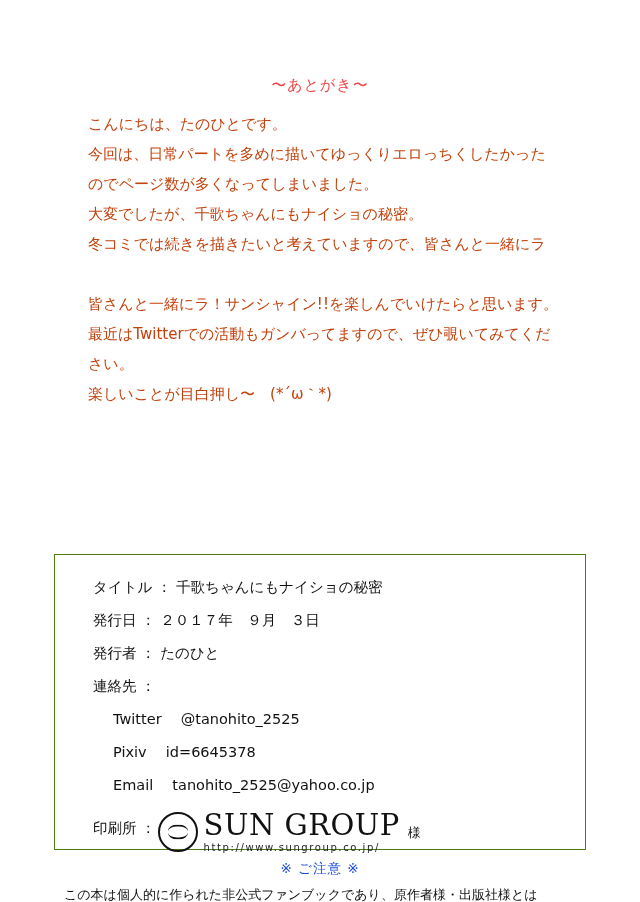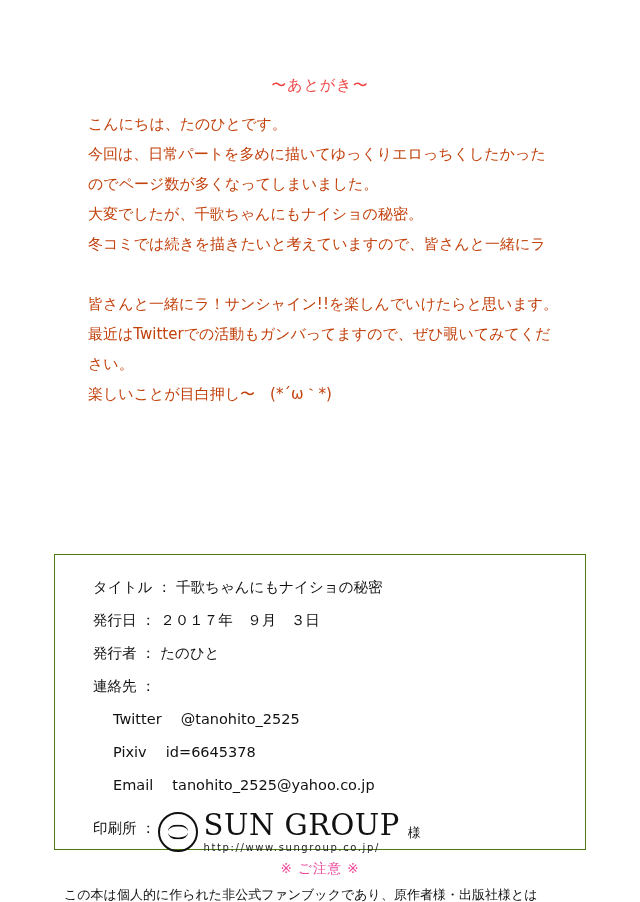--- a/index.html
+++ b/index.html
@@ -132,21 +132,21 @@
   .notice {
     position: absolute;
     left: 0;
     top: 784px;
     width: 640px;
     text-align: center;
   }
   .notice-title {
     font-size: 13.5px;
     letter-spacing: 1px;
-    color: #ec4899;
+    color: #1d4ed8;
   }
   .notice-body {
     margin: 6px 56px 0 64px;
     text-align: left;
     font-size: 13px;
     line-height: 22px;
     color: #111;
   }
   .notice-body p {
     margin: 0;

